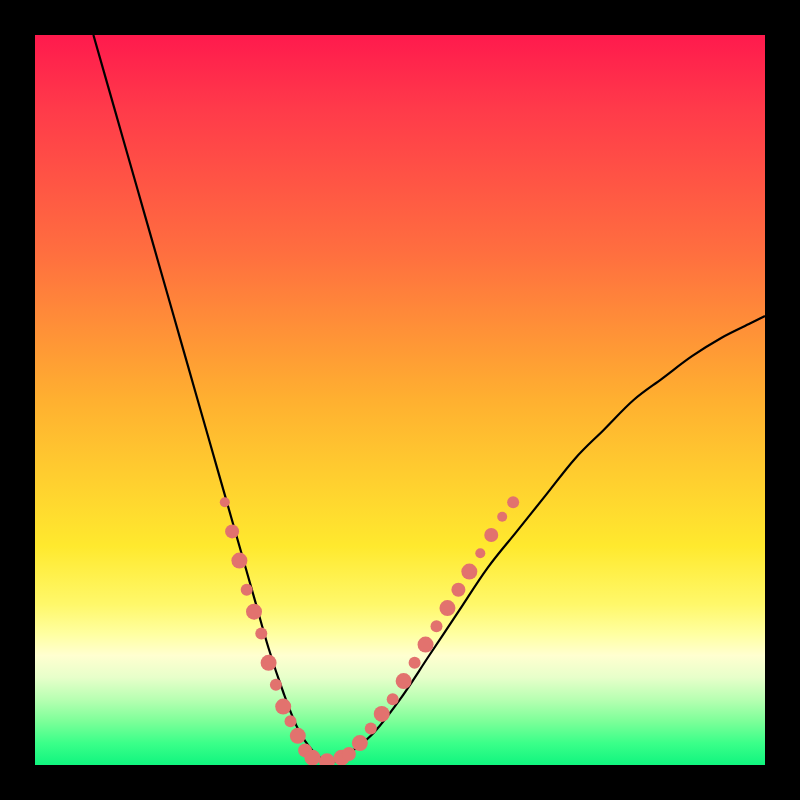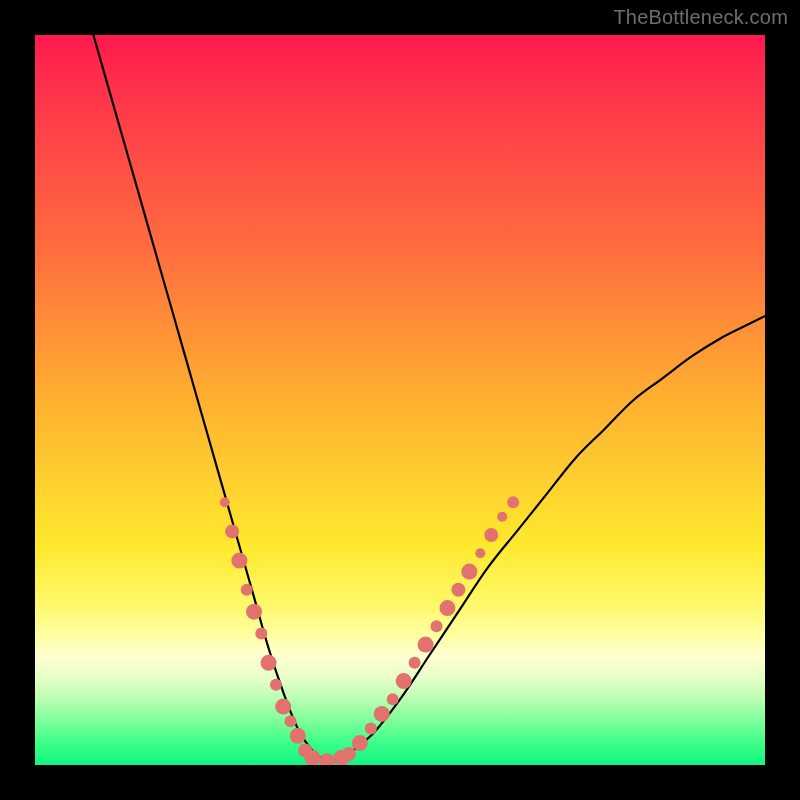--- a/index.html
+++ b/index.html
@@ -56,21 +56,20 @@
     left: 0;
     top: 0;
     width: 730px;
     height: 730px;
   }
 </style>
 </head>
 <body>
 
 <div class="frame">
-  <div class="watermark">TheBottleneck.com</div>
   <div class="plot">
     <svg class="curve" viewBox="0 0 730 730" preserveAspectRatio="none">
       <path id="curve-path" fill="none" stroke="#000000" stroke-width="2.2" d="M 58.4,0 C 61.028,9.197999999999983 67.744,32.7039999999999 73,51.09999999999991 C 78.256,69.49599999999992 82.344,83.80400000000003 87.6,102.20000000000005 C 92.856,120.59600000000006 96.944,134.90399999999997 102.2,153.29999999999995 C 107.456,171.69599999999994 111.544,186.00399999999996 116.8,204.39999999999998 C 122.056,222.796 126.144,237.10399999999998 131.4,255.5 C 136.656,273.896 140.744,288.204 146,306.6 C 151.256,324.99600000000004 155.344,339.304 160.6,357.7 C 165.856,376.096 169.944,390.404 175.2,408.8 C 180.456,427.196 184.544,441.50399999999996 189.8,459.9 C 195.056,478.296 199.144,492.604 204.4,511 C 209.656,529.396 213.744,543.7040000000001 219,562.1 C 224.256,580.496 228.344,596.118 233.6,613.2 C 238.856,630.282 242.94400000000002,642.546 248.20000000000002,657 C 253.45600000000002,671.454 257.54400000000004,682.988 262.8,693.5 C 268.056,704.012 272.144,709.487 277.4,715.4 C 282.65599999999995,721.313 286.744,725.0360000000001 292,726.35 C 297.256,727.664 298.71599999999995,727.2990000000001 306.59999999999997,722.7 C 314.484,718.101 325.288,711.312 335.8,700.8 C 346.312,690.2879999999999 354.488,678.7539999999999 365,664.3 C 375.512,649.846 383.68800000000005,636.268 394.20000000000005,620.5 C 404.71200000000005,604.732 412.888,592.4680000000001 423.4,576.7 C 433.912,560.932 442.088,547.354 452.6,532.9 C 463.112,518.4459999999999 471.288,509.53999999999996 481.8,496.4 C 492.312,483.26 500.48799999999994,473.03999999999996 510.99999999999994,459.9 C 521.512,446.76 529.688,435.22600000000006 540.2,423.40000000000003 C 550.7120000000001,411.574 558.888,404.712 569.4,394.2 C 579.9119999999999,383.688 588.088,374.198 598.5999999999999,365 C 609.1119999999999,355.802 617.2879999999999,350.984 627.8,343.09999999999997 C 638.312,335.21599999999995 646.488,328.42699999999996 657,321.2 C 667.512,313.973 675.688,308.86300000000006 686.1999999999999,302.95000000000005 C 696.7119999999999,297.03700000000003 707.516,292.29200000000003 715.4,288.35 C 723.284,284.408 727.372,282.36400000000003 730,281.05"></path>
       <g id="dots">
           <circle cx="189.8" cy="467.2" r="5" fill="#e2726e"></circle>
           <circle cx="197.10000000000002" cy="496.4" r="7" fill="#e2726e"></circle>
           <circle cx="204.4" cy="525.6" r="8" fill="#e2726e"></circle>
           <circle cx="211.7" cy="554.8" r="6" fill="#e2726e"></circle>
           <circle cx="219" cy="576.7" r="8" fill="#e2726e"></circle>
           <circle cx="226.3" cy="598.6" r="6" fill="#e2726e"></circle>

